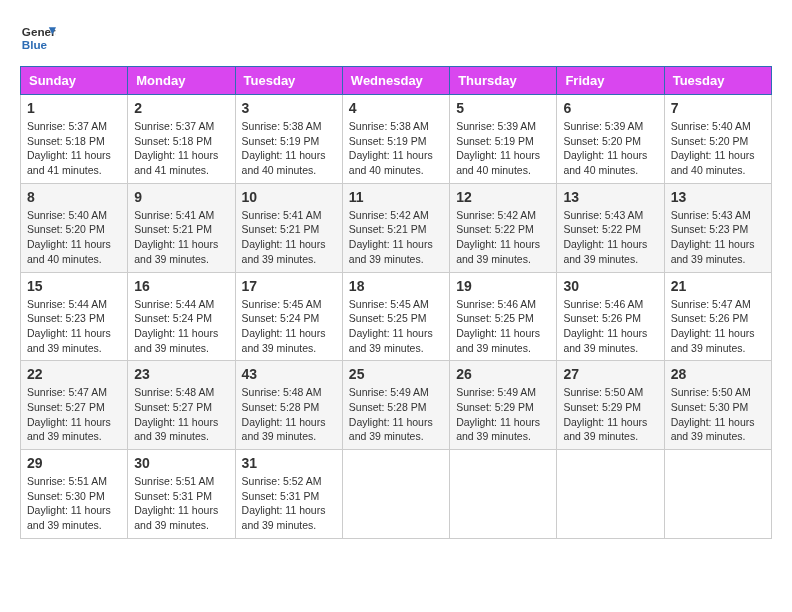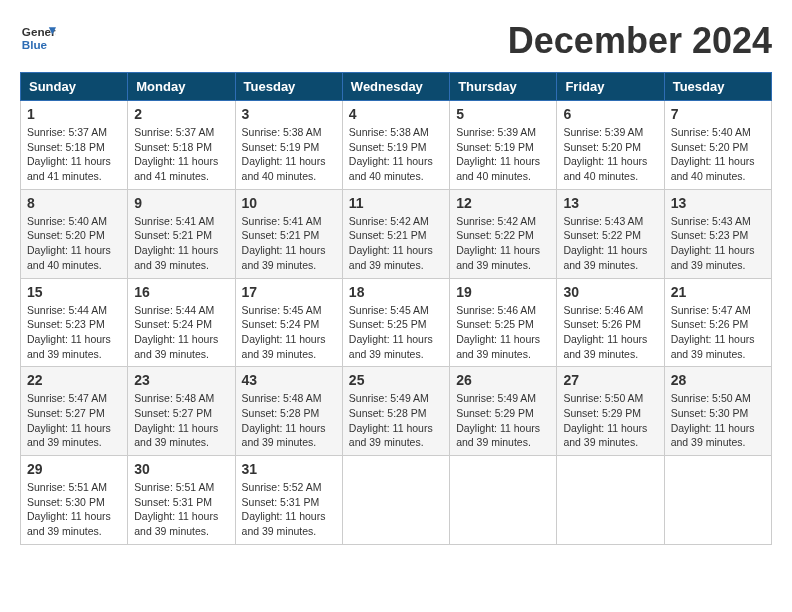--- a/index.html
+++ b/index.html
@@ -36,21 +36,21 @@
     .location-title {
       font-size: 16px;
       color: #555;
     }
     .calendar {
       width: 100%;
       border-collapse: collapse;
       font-size: 11px;
     }
     .calendar th {
-      background-color: #0c4a6e;
+      background-color: #d946ef;
       color: #fff;
       text-align: left;
       padding: 6px 8px;
       font-size: 13px;
       font-weight: bold;
       border: 1px solid #2e6db4;
     }
     .calendar td {
       border: 1px solid #ccc;
       vertical-align: top;
@@ -84,21 +84,20 @@
 
 <div class="header-area">
   <div class="logo">
     <svg class="logo-icon" viewBox="0 0 40 40" xmlns="http://www.w3.org/2000/svg">
       <text x="2" y="18" font-size="13" font-weight="bold" fill="#333" font-family="Arial">General</text>
       <text x="2" y="32" font-size="13" font-weight="bold" fill="#2e6db4" font-family="Arial">Blue</text>
       <polygon points="32,8 40,8 36,16" fill="#2e6db4"></polygon>
     </svg>
   </div>
   <div class="title-area">
-    <div class="month-title">December 2024</div>
   </div>
 </div>
 
 <table class="calendar">
   <thead>
     <tr>
     <th>Sunday</th>
         <th>Monday</th>
         <th>Tuesday</th>
         <th>Wednesday</th>

